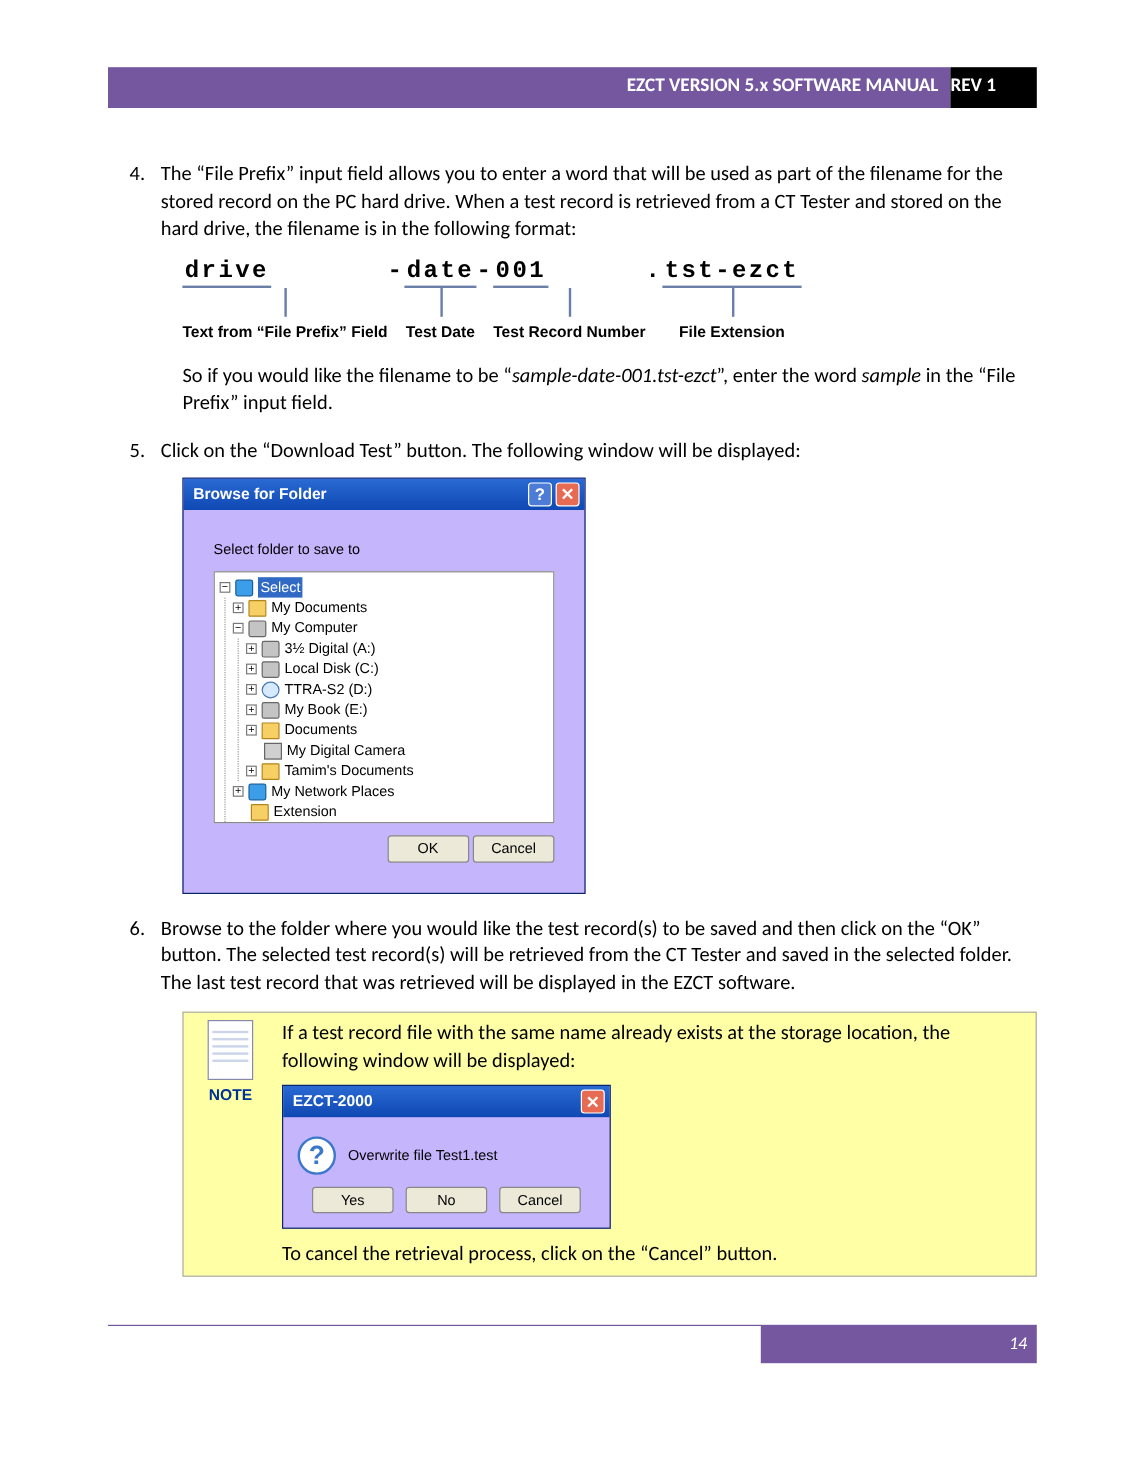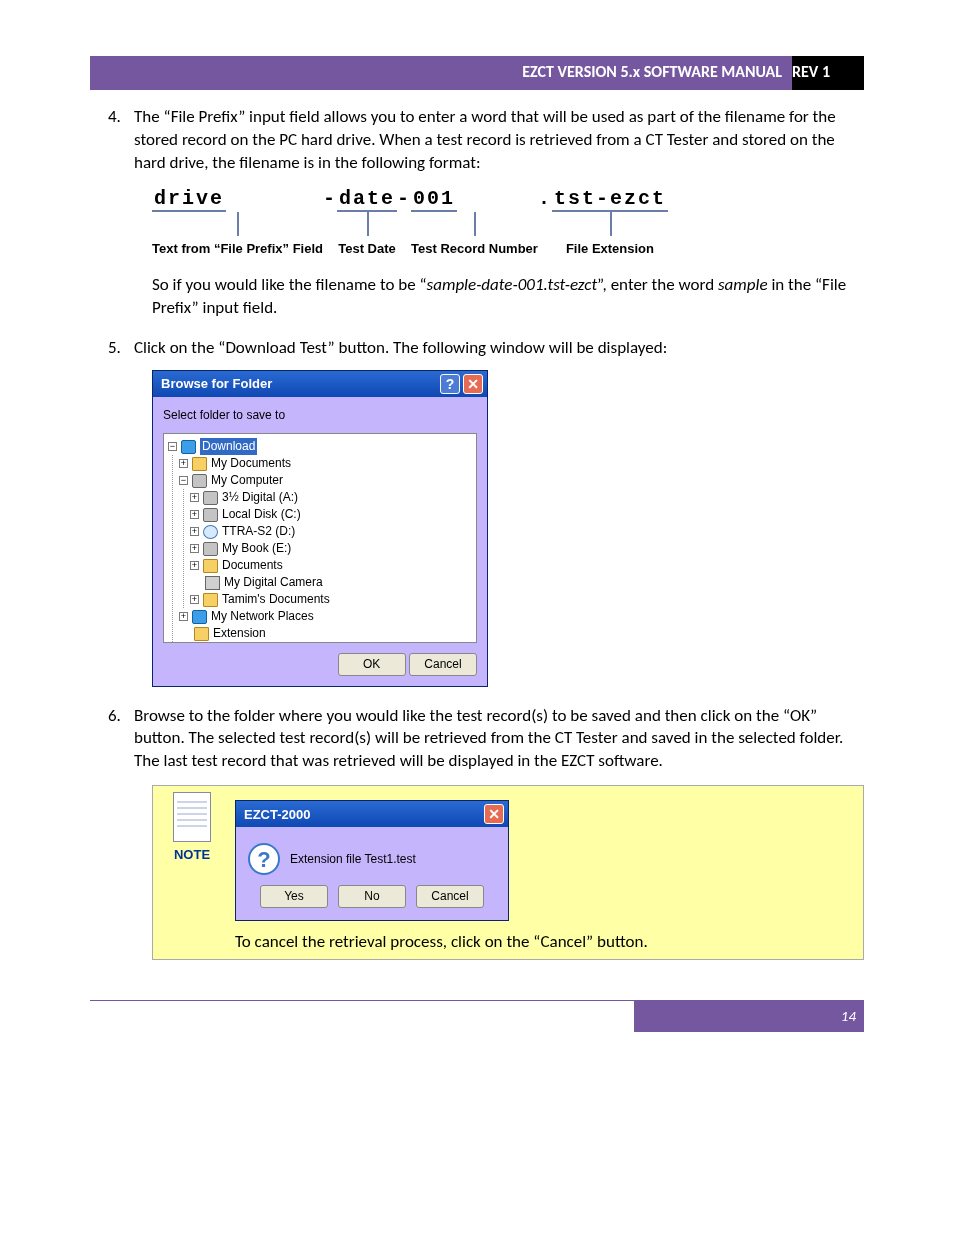--- a/index.html
+++ b/index.html
@@ -9,21 +9,21 @@
     background: #fff;
     color: #000;
     width: 954px;
   }
   .page {
     padding: 56px 90px 40px 90px;
   }
   .header-bar {
     display: flex;
     height: 34px;
-    margin-bottom: 16px;
+    margin-bottom: 44px;
   }
   .header-purple {
     flex: 1;
     background: #7557a0;
     color: #fff;
     text-align: right;
     padding: 6px 10px 0 0;
     font-weight: bold;
     font-size: 16px;
   }
@@ -106,21 +106,21 @@
     width: 20px; height: 20px;
     border: 1px solid #fff;
     margin-left: 3px;
     border-radius: 3px;
     display: flex; align-items: center; justify-content: center;
     font-weight: bold;
     font-size: 14px;
   }
   .xp-help  { background:#4d7cd6; color:#fff; }
   .xp-close { background:#e76b53; color:#fff; }
-  .xp-body { padding: 10px; }
+  .xp-body { padding: 25px; }
   .xp-button {
     background:#ece9d8;
     border:1px solid #888;
     border-radius:3px;
     padding:2px 0;
     width:68px;
     text-align:center;
     font-size:12px;
     font-family: Tahoma, Arial, sans-serif;
     display:inline-block;
@@ -244,21 +244,21 @@
         <span class="xp-title">Browse for Folder</span>
         <span class="xp-title-btn xp-help">?</span>
         <span class="xp-title-btn xp-close">✕</span>
       </div>
       <div class="xp-body">
         <div style="margin-bottom:10px">Select folder to save to</div>
         <div class="tree">
           <div class="tree-row">
             <span class="pm">−</span>
             <span class="ico deskic"></span>
-            <span class="sel">Download</span>
+            <span class="sel">Select</span>
           </div>
           <div class="dots">
             <div class="tree-row">
                 <span class="pm">+</span>
                 <span class="ico folder"></span>
                 <span>My Documents</span>
               </div>
             <div class="tree-row">
                 <span class="pm">−</span>
                 <span class="ico drive"></span>
@@ -326,29 +326,30 @@
     </div>
 
     <div class="note-block">
       <div class="note-left">
         <div class="note-icon">
             <div class="note-page"></div>
           </div>
         <div class="note-label">NOTE</div>
       </div>
       <div class="note-right">
+        <div>If a test record file with the same name already exists at the storage location, the following window will be displayed:</div>
 
         <div class="xp-dialog dlg-over">
           <div class="xp-titlebar">
             <span class="xp-title">EZCT-2000</span>
             <span class="xp-title-btn xp-close">✕</span>
           </div>
           <div class="xp-body">
             <div class="qmark">?</div>
-            <div style="font-size:12px">Extension file Test1.test</div>
+            <div style="font-size:12px">Overwrite file Test1.test</div>
           </div>
           <div class="dlg-over-btns">
             <span class="xp-button">Yes</span>
             <span class="xp-button">No</span>
             <span class="xp-button">Cancel</span>
           </div>
         </div>
         <div style="margin-top:10px">To cancel the retrieval process, click on the “Cancel” button.</div>
       </div>
     </div>

